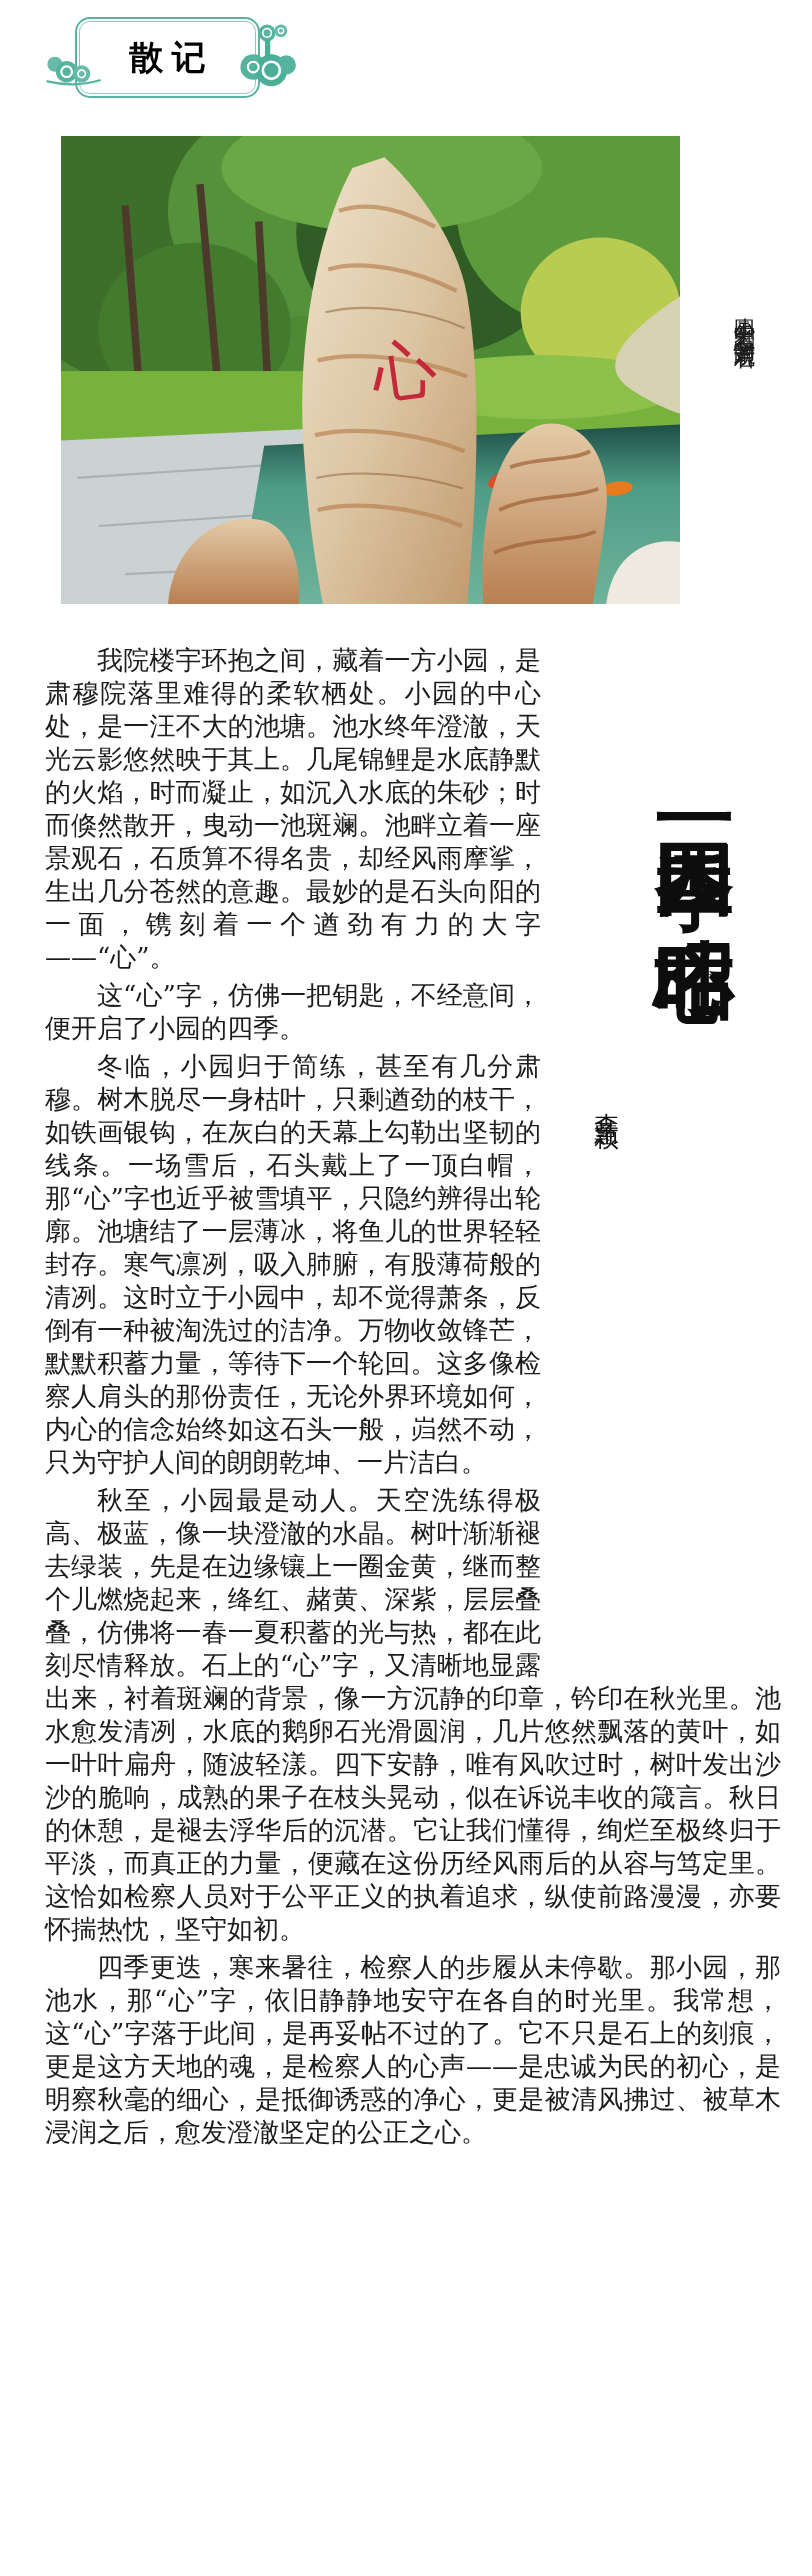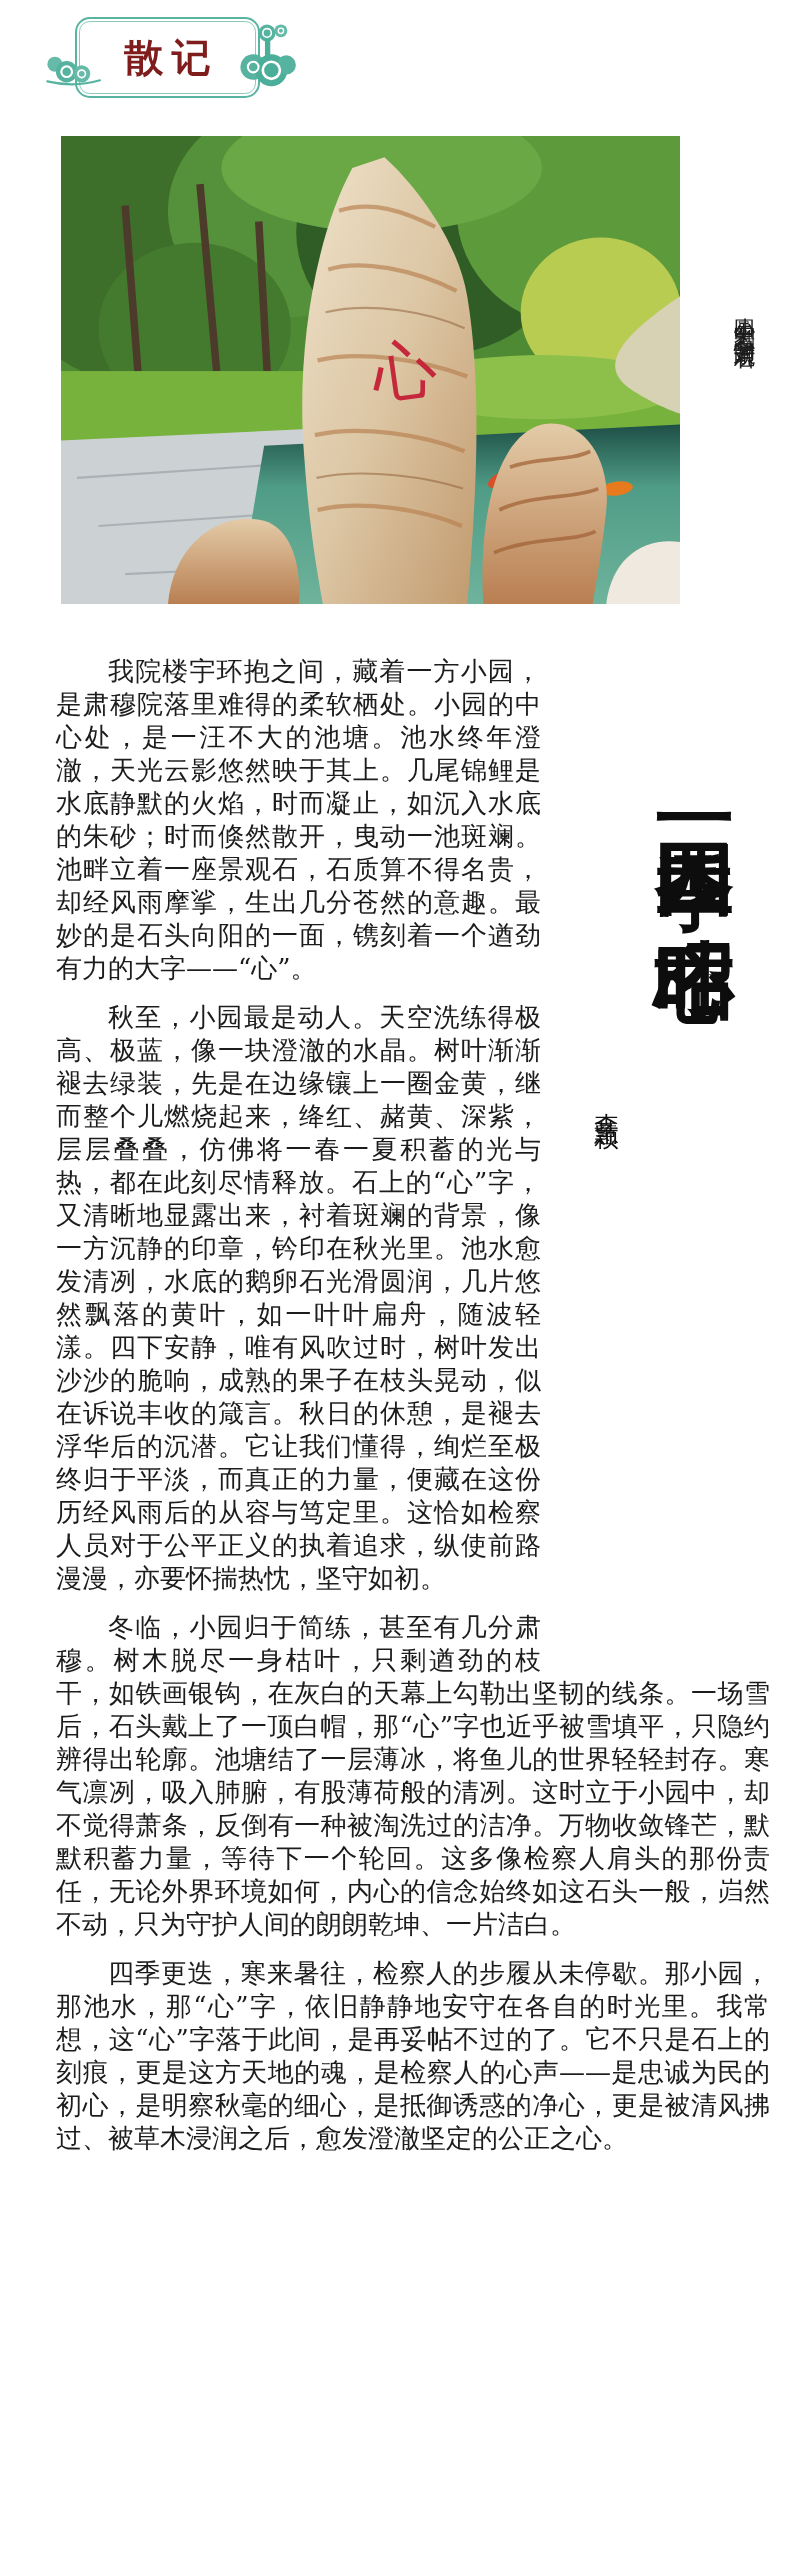--- a/index.html
+++ b/index.html
@@ -25,23 +25,23 @@
   .badge-frame-inner {
     position: absolute; inset: 4.3px;
     border: 1.1px solid #8ccabb;
     border-radius: 10.7px;
   }
   .badge-label {
     position: absolute; inset: 0;
     display: flex; align-items: center; justify-content: center;
     font-family: Liberation Sans, sans-serif;
     font-weight: bold;
-    font-size: 39px;
+    font-size: 34px;
     letter-spacing: 8.6px;
-    color: #7f1d1d;
+    color: #000000;
     text-indent: 8.6px;
   }
   .cloud { position: absolute; }
   .cloud-left  { left: -33px; top: 31px; }
   .cloud-right { right: -38px; top: 1.1px; }
 
   
   .photo {
     position: absolute; left: 61px; top: 136px;
     width: 619px; height: 468px;
@@ -62,21 +62,21 @@
   
   .article {
     position: absolute; left: 40px; top: 639px;
     width: 746px;
     font-size: 26px;
     line-height: 33px;
     color: #1c1c1c;
     text-align: justify;
   }
   .article p {
-    margin: 16px;
+    margin: 5px;
     text-indent: 2em;
   }
   .title-float {
     float: right;
     width: 245px; height: 1021px;
     position: relative;
   }
   .vtitle {
     position: absolute; left: 112px; top: 138px;
     writing-mode: vertical-rl;
@@ -214,17 +214,18 @@
 </div>
 
 <div class="photo-caption">小园中刻着『心』字的景观石</div>
 
 <div class="article">
   <div class="title-float">
     <div class="vtitle">一园四季　寸心昭昭</div>
     <div class="vauthor">李慧颖</div>
   </div>
   <p>我院楼宇环抱之间，藏着一方小园，是肃穆院落里难得的柔软栖处。小园的中心处，是一汪不大的池塘。池水终年澄澈，天光云影悠然映于其上。几尾锦鲤是水底静默的火焰，时而凝止，如沉入水底的朱砂；时而倏然散开，曳动一池斑斓。池畔立着一座景观石，石质算不得名贵，却经风雨摩挲，生出几分苍然的意趣。最妙的是石头向阳的一面，镌刻着一个遒劲有力的大字——“心”。</p>
+  <p>这“心”字，仿佛一把钥匙，不经意间，便开启了小园的四季。</p>
+  <p>冬临，小园归于简练，甚至有几分肃穆。树木脱尽一身枯叶，只剩遒劲的枝干，如铁画银钩，在灰白的天幕上勾勒出坚韧的线条。一场雪后，石头戴上了一顶白帽，那“心”字也近乎被雪填平，只隐约辨得出轮廓。池塘结了一层薄冰，将鱼儿的世界轻轻封存。寒气凛冽，吸入肺腑，有股薄荷般的清冽。这时立于小园中，却不觉得萧条，反倒有一种被淘洗过的洁净。万物收敛锋芒，默默积蓄力量，等待下一个轮回。这多像检察人肩头的那份责任，无论外界环境如何，内心的信念始终如这石头一般，岿然不动，只为守护人间的朗朗乾坤、一片洁白。</p>
   <p>秋至，小园最是动人。天空洗练得极高、极蓝，像一块澄澈的水晶。树叶渐渐褪去绿装，先是在边缘镶上一圈金黄，继而整个儿燃烧起来，绛红、赭黄、深紫，层层叠叠，仿佛将一春一夏积蓄的光与热，都在此刻尽情释放。石上的“心”字，又清晰地显露出来，衬着斑斓的背景，像一方沉静的印章，钤印在秋光里。池水愈发清冽，水底的鹅卵石光滑圆润，几片悠然飘落的黄叶，如一叶叶扁舟，随波轻漾。四下安静，唯有风吹过时，树叶发出沙沙的脆响，成熟的果子在枝头晃动，似在诉说丰收的箴言。秋日的休憩，是褪去浮华后的沉潜。它让我们懂得，绚烂至极终归于平淡，而真正的力量，便藏在这份历经风雨后的从容与笃定里。这恰如检察人员对于公平正义的执着追求，纵使前路漫漫，亦要怀揣热忱，坚守如初。</p>
-  <p>冬临，小园归于简练，甚至有几分肃穆。树木脱尽一身枯叶，只剩遒劲的枝干，如铁画银钩，在灰白的天幕上勾勒出坚韧的线条。一场雪后，石头戴上了一顶白帽，那“心”字也近乎被雪填平，只隐约辨得出轮廓。池塘结了一层薄冰，将鱼儿的世界轻轻封存。寒气凛冽，吸入肺腑，有股薄荷般的清冽。这时立于小园中，却不觉得萧条，反倒有一种被淘洗过的洁净。万物收敛锋芒，默默积蓄力量，等待下一个轮回。这多像检察人肩头的那份责任，无论外界环境如何，内心的信念始终如这石头一般，岿然不动，只为守护人间的朗朗乾坤、一片洁白。</p>
   <p>四季更迭，寒来暑往，检察人的步履从未停歇。那小园，那池水，那“心”字，依旧静静地安守在各自的时光里。我常想，这“心”字落于此间，是再妥帖不过的了。它不只是石上的刻痕，更是这方天地的魂，是检察人的心声——是忠诚为民的初心，是明察秋毫的细心，是抵御诱惑的净心，更是被清风拂过、被草木浸润之后，愈发澄澈坚定的公正之心。</p>
 </div>
 
 
 </body></html>

